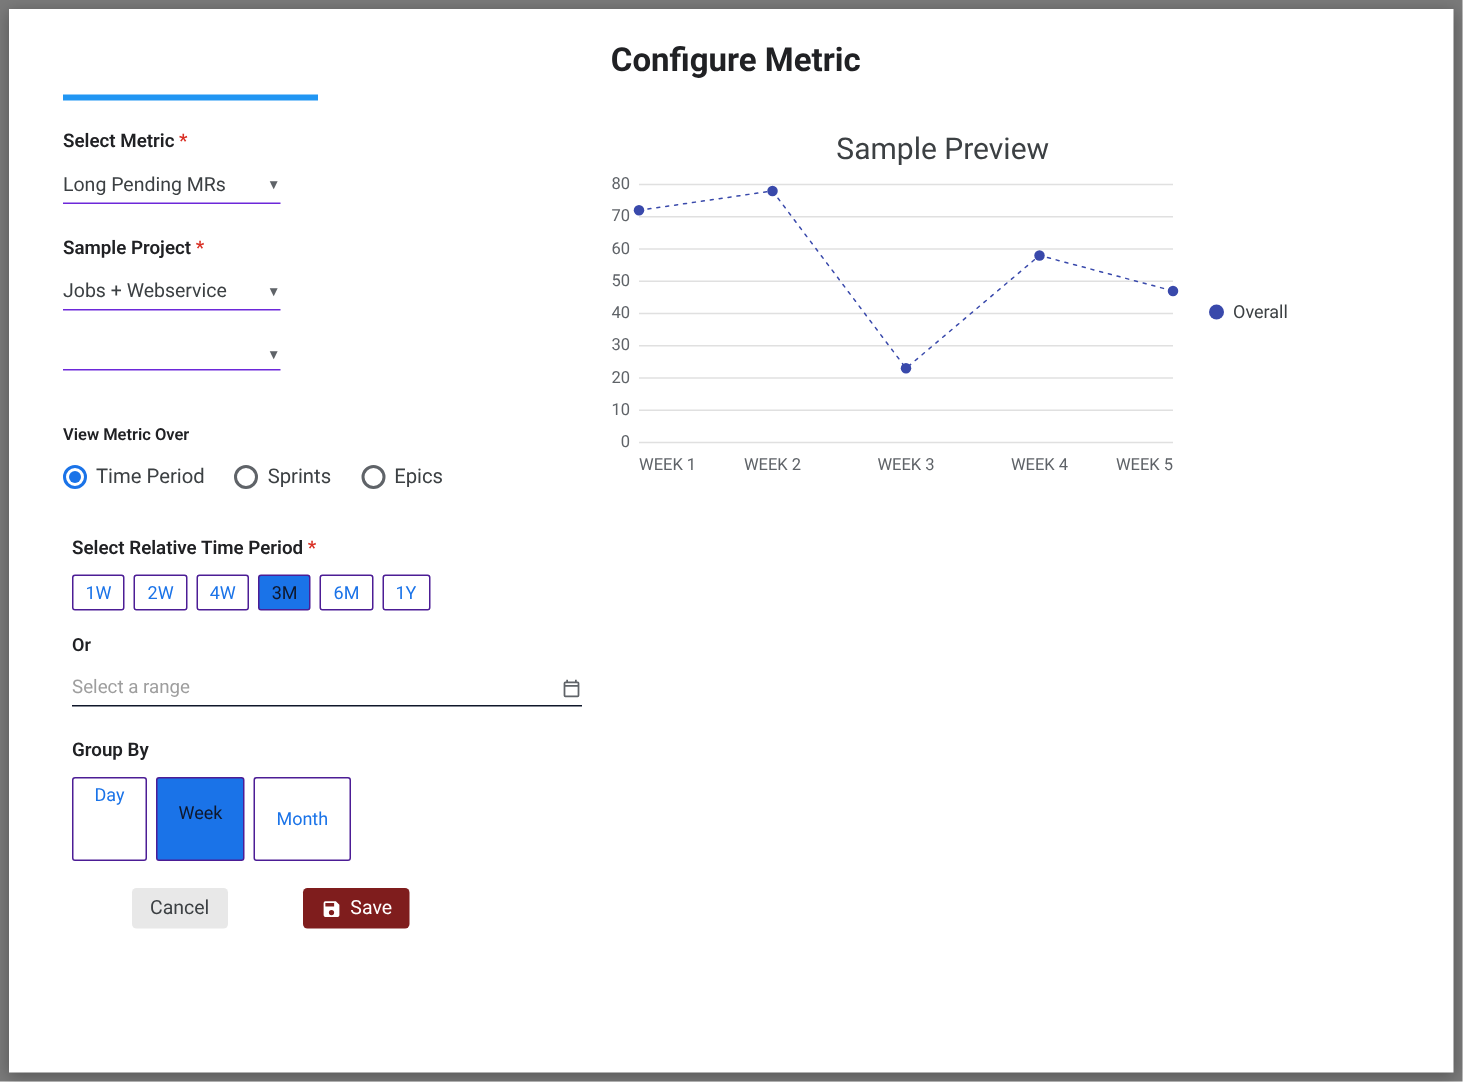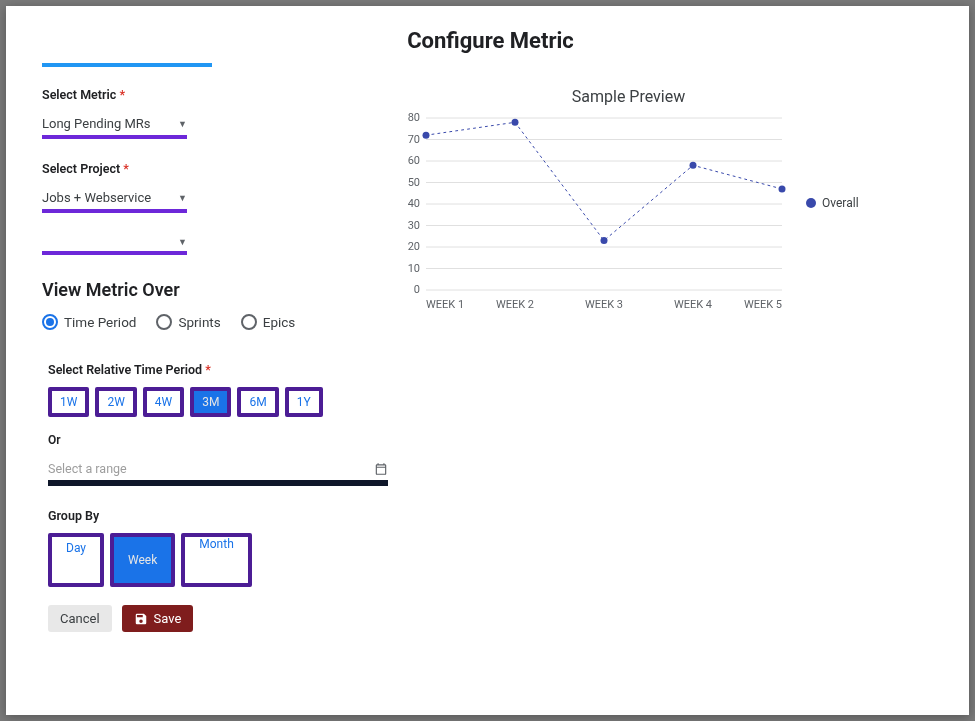--- a/index.html
+++ b/index.html
@@ -6,46 +6,46 @@
     body { font-family: Roboto, "Helvetica Neue", Arial, sans-serif; background: #7a7a7a; width:975px; height:721px; overflow:hidden;}
     .card { position: absolute; top:6px; left:6px; right:6px; bottom:6px; background:#fff; box-shadow: 0 2px 10px rgba(0,0,0,.3); padding: 22px 30px 18px 36px; }
     h1.title { font-size: 22px; font-weight: 700; color:#202124; margin-bottom:10px;text-align:center;}
     .blueunderline { height:4px; background:#2196f3; width:170px; margin-bottom:20px;}
     .columns { display:flex; gap: 16px; }
     .leftcol { width: 340px;}
     .rightcol { flex:1; position:relative;}
     .field { margin-bottom: 22px;}
     .field-label { font-size:12.5px; font-weight:600; color:#202124; margin-bottom:12px; display:block;}
     .required::after{ content:" *"; color:#d93025;}
-    .select { width:145px; border:none; border-bottom:4px solid #6d28d9; font-size:13px; color:#3c4043; padding:2px 0 4px 0; position:relative; cursor:pointer; display:flex; align-items:center; justify-content:space-between;}
+    .select { width:145px; border:none; border-bottom:1px solid #6d28d9; font-size:13px; color:#3c4043; padding:2px 0 4px 0; position:relative; cursor:pointer; display:flex; align-items:center; justify-content:space-between;}
     .select .caret { font-size:9px; color:#5f6368;}
     .select.empty { color:#9e9e9e;}
 
-    .section-label { font-size:18px; font-weight:600; color:#202124; margin-top:24px; margin-bottom:14px;}
+    .section-label { font-size:11px; font-weight:600; color:#202124; margin-top:36px; margin-bottom:14px;}
     .radiorow { display:flex; gap:20px; align-items:center;}
     .radio { display:flex; align-items:center; gap:6px; cursor:pointer; font-size:13.5px; color:#3c4043;}
     .radio .circ { width:16px; height:16px; border:2px solid #5f6368; border-radius:50%; display:inline-flex; align-items:center; justify-content:center;}
     .radio.selected .circ { border-color:#1a73e8;}
     .radio.selected .circ::after { content:""; width:8px; height:8px; background:#1a73e8; border-radius:50%; }
 
     .sub { margin-top:32px; padding-left:6px;}
     .sublabel{ font-size:12.5px; font-weight:600; color:#202124; margin-bottom:10px; }
     .chips{ display:flex; gap:6px; }
-    .chip{ border:4px solid #4c1d95; color:#1a73e8; background:#fff; font-size:12px; padding:4px 8px; border-radius:2px; cursor:pointer; min-width:30px; text-align:center;}
-    .chip.selected{ background:#1a73e8; color:#e5e5e5;}
+    .chip{ border:1px solid #4c1d95; color:#1a73e8; background:#fff; font-size:12px; padding:4px 8px; border-radius:2px; cursor:pointer; min-width:30px; text-align:center;}
+    .chip.selected{ background:#1a73e8; color:#0f172a;}
     .or{ font-size:12px; font-weight:600; color:#202124; margin:16px 0 10px 0;}
-    .daterange{ border-bottom:6px solid #0f172a; width:340px; display:flex; align-items:center; justify-content:space-between; padding:4px 0; cursor:pointer;}
+    .daterange{ border-bottom:1px solid #0f172a; width:340px; display:flex; align-items:center; justify-content:space-between; padding:4px 0; cursor:pointer;}
     .daterange .ph{ font-size:12.5px; color:#9e9e9e;}
     .actions{ display:flex; gap:10px; margin-top:18px;}
-    .btn{ font-size:13px; padding:6px 12px; border-radius:3px; cursor:pointer; display:inline-flex; align-items:center; gap:6px;}
+    .btn{ font-size:13px; padding:6px 12px; border-radius:3px; cursor:pointer; display:inline-flex; align-items:center; gap:6px;margin-left:40px;}
     .btn.cancel{ background:#e8e8e8; color:#3c4043;}
     .btn.save{ background:#7f1d1d; color:#fff;}
 
     
-    .preview-title{ font-size:16px; color:#3c4043; text-align:center; margin-bottom:6px; padding-right:80px;}
+    .preview-title{ font-size:20px; color:#3c4043; text-align:center; margin-bottom:6px; padding-right:80px;}
     .chartwrap{ display:flex; align-items:flex-start; gap:18px;}
     svg.chart{ flex:0 0 auto;}
     .legend{ display:flex; align-items:center; gap:6px; font-size:12px; color:#3c4043; margin-top:84px;}
     .legend .dot{ width:10px; height:10px; border-radius:50%; background:#3949ab;}
     .dotted{ stroke:#3949ab; stroke-width:1; fill:none; stroke-dasharray:2 4; stroke-linecap:round;}
     .bigpoint{ fill:#3949ab;}
     .calendar-icon{ width:14px; height:14px; fill:#5f6368;}
     .save-icon{ width:14px; height:14px; fill:#fff;}
   </style>
 </head>
@@ -61,21 +61,21 @@
 
       <div class="field">
         <span class="field-label required">Select Metric</span>
         <div class="select">
           <span>Long Pending MRs</span>
           <span class="caret">▼</span>
         </div>
       </div>
 
       <div class="field">
-        <span class="field-label required">Select Project</span>
+        <span class="field-label required">Sample Project</span>
         <div class="select">
           <span>Jobs + Webservice</span>
           <span class="caret">▼</span>
         </div>
       </div>
 
       <div class="field">
         <div class="select empty">
           <span></span>
           <span class="caret">▼</span>
@@ -113,21 +113,21 @@
           <span class="ph">Select a range</span>
           <svg class="calendar-icon" viewBox="0 0 24 24">
               <path d="M19 4h-1V2h-2v2H8V2H6v2H5a2 2 0 0 0-2 2v14a2 2 0 0 0 2 2h14a2 2 0 0 0 2-2V6a2 2 0 0 0-2-2zm0 16H5V10h14v10zm0-12H5V6h14v2z"></path>
             </svg>
         </div>
 
         <div class="sublabel" style="margin-top:22px;">Group By</div>
         <div class="chips">
           <div class="chip" style="padding:4px 14px">Day</div>
           <div class="chip selected" style="padding:16px 14px">Week</div>
-          <div class="chip" style="padding:0 14px">Month</div>
+          <div class="chip" style="padding:20px 14px">Month</div>
         </div>
 
         <div class="actions">
           <div class="btn cancel">Cancel</div>
           <div class="btn save">
             <svg class="save-icon" viewBox="0 0 24 24">
                 <path d="M17 3H5a2 2 0 0 0-2 2v14a2 2 0 0 0 2 2h14a2 2 0 0 0 2-2V7l-4-4zM12 19a3 3 0 1 1 0-6 3 3 0 0 1 0 6zm3-10H5V5h10v4z"></path>
               </svg>
             <span>Save</span>
           </div>

